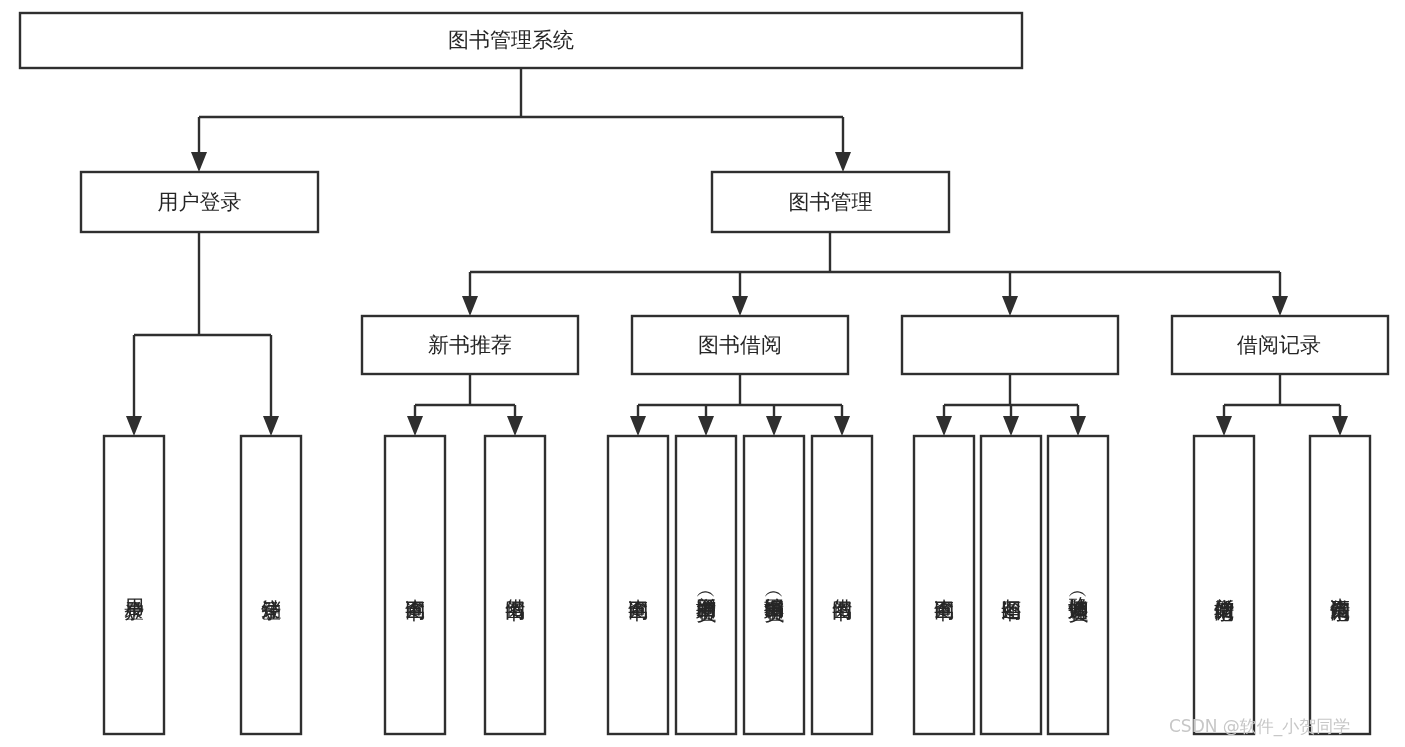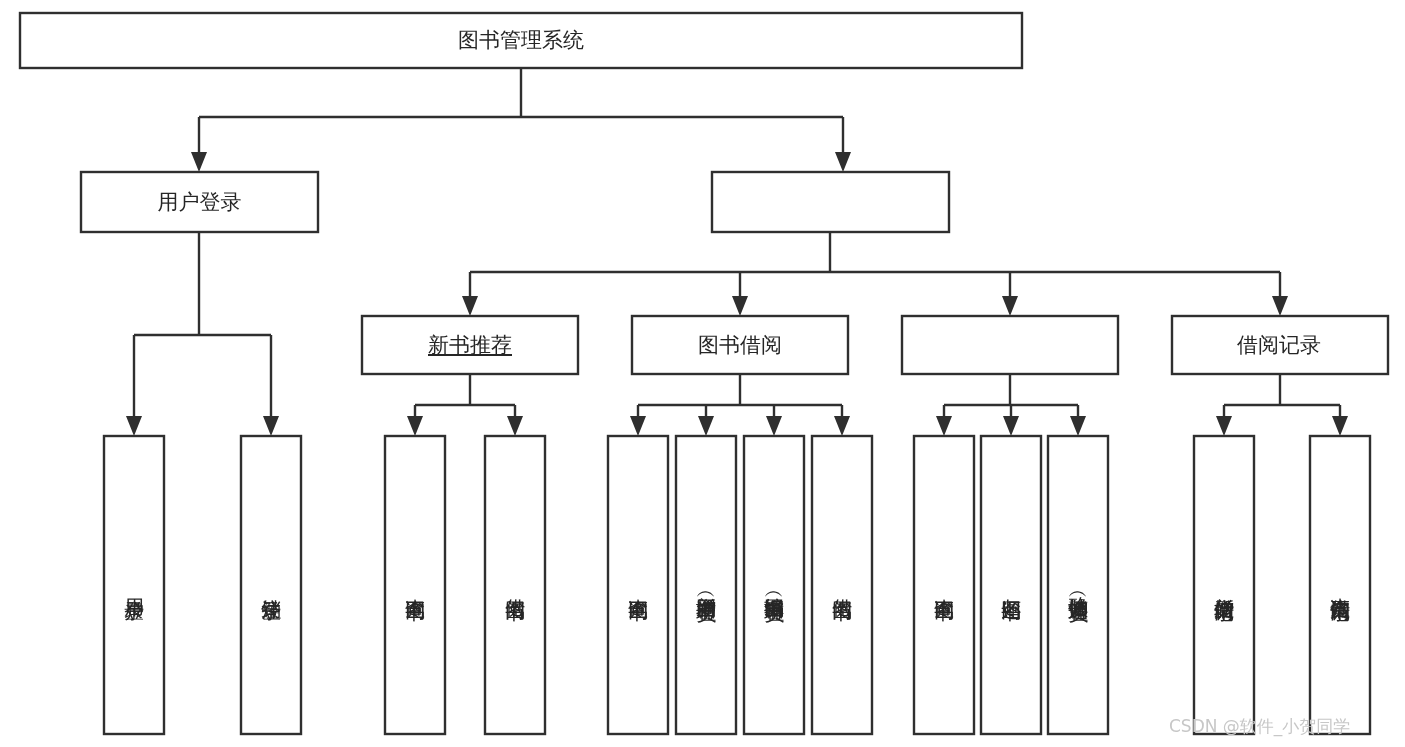--- a/index.html
+++ b/index.html
@@ -173,25 +173,26 @@
     <rect class="node-box" x="812" y="436" width="60" height="298"></rect>
 
     <rect class="node-box" x="914" y="436" width="60" height="298"></rect>
     <rect class="node-box" x="981" y="436" width="60" height="298"></rect>
     <rect class="node-box" x="1048" y="436" width="60" height="298"></rect>
 
     <rect class="node-box" x="1194" y="436" width="60" height="298"></rect>
     <rect class="node-box" x="1310" y="436" width="60" height="298"></rect>
   </svg>
 
-  <div class="node-label label-horizontal" style="left:20px; top:13px; width:1002px; height:55px;">图书管理系统</div>
+  <div class="node-label label-horizontal" style="left:10px; top:13px; width:1002px; height:55px;">图书管理系统</div>
 
   <div class="node-label label-horizontal" style="left:81px; top:172px; width:237px; height:60px;">用户登录</div>
-
-  <div class="node-label label-horizontal" style="left:362px; top:316px; width:216px; height:58px;text-decoration:underline;">新书推荐</div>
+  <div class="node-label label-horizontal" style="left:712px; top:172px; width:237px; height:60px;">图书管理</div>
+
+  <div class="node-label label-horizontal" style="left:362px; top:316px; width:216px; height:58px;">新书推荐</div>
   <div class="node-label label-horizontal" style="left:632px; top:316px; width:216px; height:58px;">图书借阅</div>
   <div class="node-label label-horizontal" style="left:1172px; top:316px; width:214px; height:58px;">借阅记录</div>
 
   <div class="node-label label-vertical" style="left:104px; top:436px; width:60px; height:298px;">用户登录</div>
   <div class="node-label label-vertical" style="left:241px; top:436px; width:60px; height:298px;">注销登录</div>
 
   <div class="node-label label-vertical" style="left:385px; top:436px; width:60px; height:298px;">查询图书</div>
   <div class="node-label label-vertical" style="left:485px; top:436px; width:60px; height:298px;">借阅图书</div>
 
   <div class="node-label label-vertical" style="left:608px; top:436px; width:60px; height:298px;">查询图书</div>

